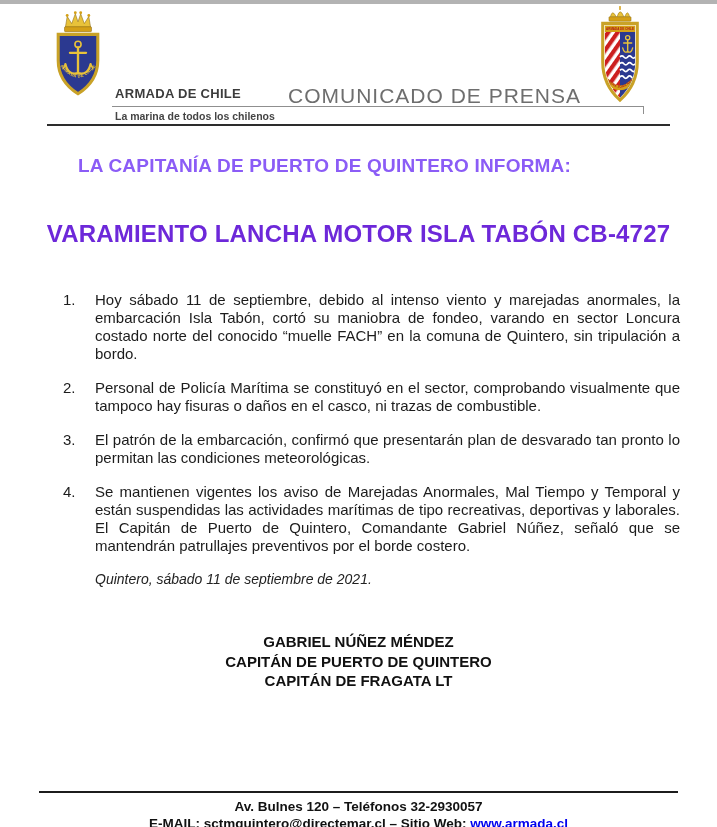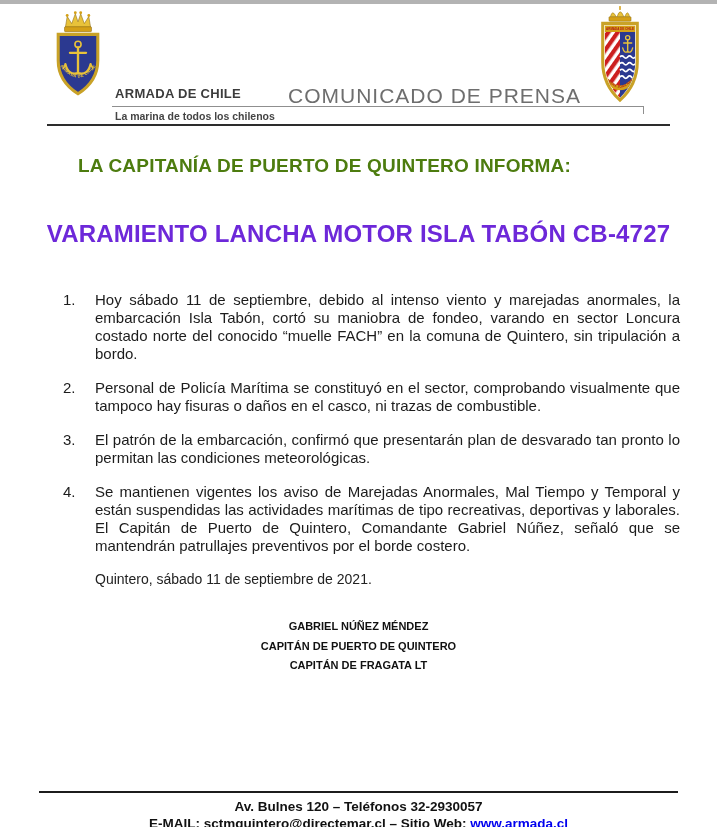--- a/index.html
+++ b/index.html
@@ -39,21 +39,21 @@
     letter-spacing: 1px; white-space: nowrap; font-weight: 500;
   }
   .thick-rule {
     position: absolute; left: 47px; right: 47px; top: 120px; height: 2px;
     background: #2d2d2d;
   }
   
   .subtitle {
     margin: 29px 108px 0 40px;
     text-align: center;
-    font-size: 19px; font-weight: bold; color: #4d7c0f;
+    font-size: 19px; font-weight: bold; color: #8b5cf6;
     letter-spacing: .2px;
   }
   .main-title {
     margin: 43px 18px 0;
     text-align: center;
     font-size: 24px; font-weight: bold; color: #6d28d9;
     line-height: 27px; letter-spacing: .2px;
   }
   
   .list { margin: 44px 37px 0 63px; }
@@ -62,27 +62,27 @@
     width: 32px; flex: 0 0 32px;
     font-size: 15px; line-height: 18px;
   }
   .list-item .txt {
     flex: 1;
     font-size: 15px; line-height: 18px;
     text-align: justify;
   }
   .dateline {
     margin: 16px 37px 0 95px;
-    font-size: 14px; color: #222;
+    font-size: 14px; color: #222; font-style: italic;
   }
   
   .signature {
-    margin-top: 30px;
-    text-align: center;
-    font-size: 11px; font-weight: bold; line-height: 19.5px; color: #111;
+    margin-top: 45px;
+    text-align: center;
+    font-size: 15px; font-weight: bold; line-height: 19.5px; color: #111;
   }
   
   .footer { position: absolute; left: 0; right: 0; top: 743px; margin-top: 44px; }
   .footer-rule { margin: 0 39px 5px; border-top: 2px solid #1c1c1c; }
   .footer-line {
     text-align: center;
     font-size: 13.5px; font-weight: bold; line-height: 17px; color: #111;
   }
   .footer-link {
     color: var(--link-blue, #0000ee);

